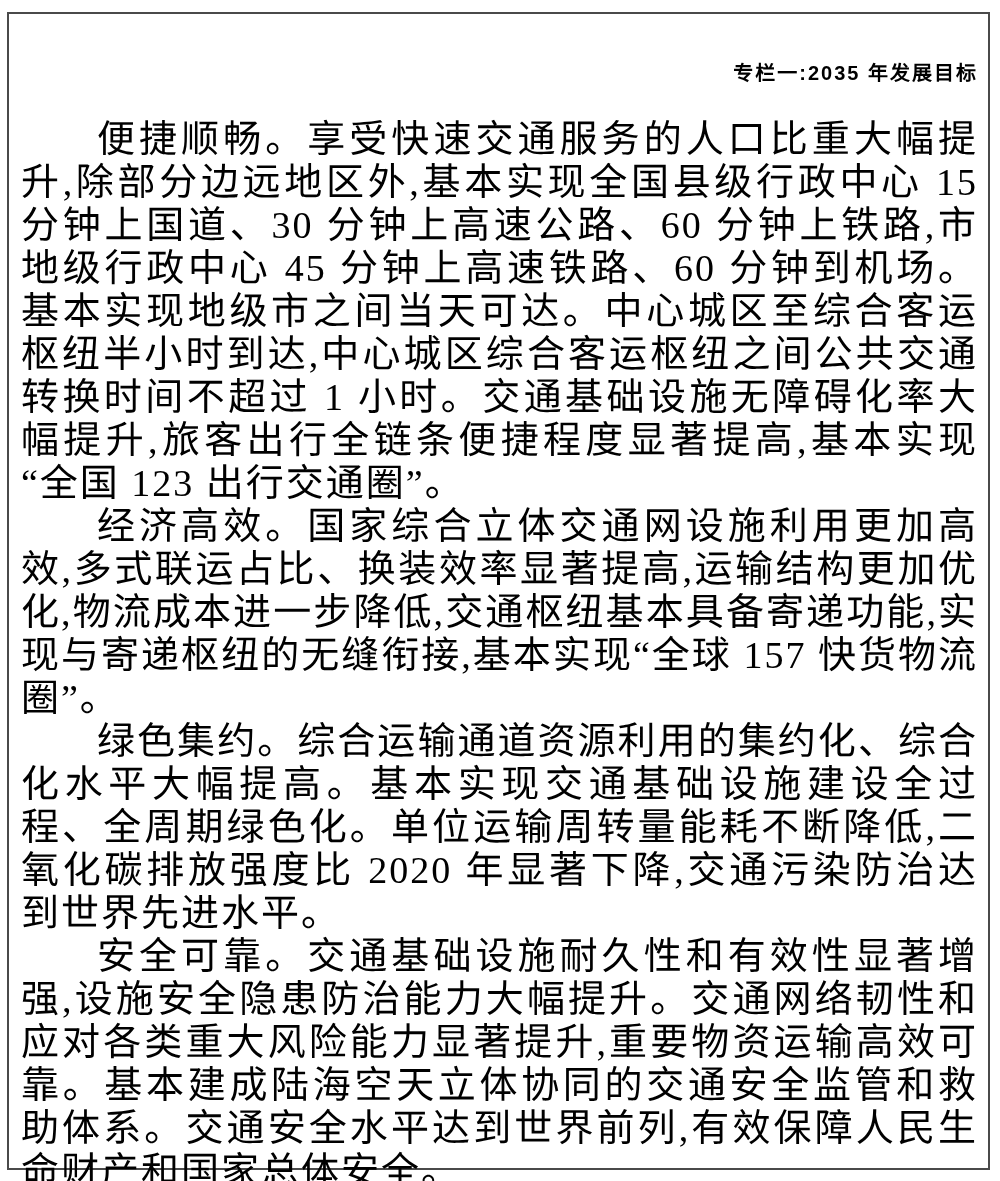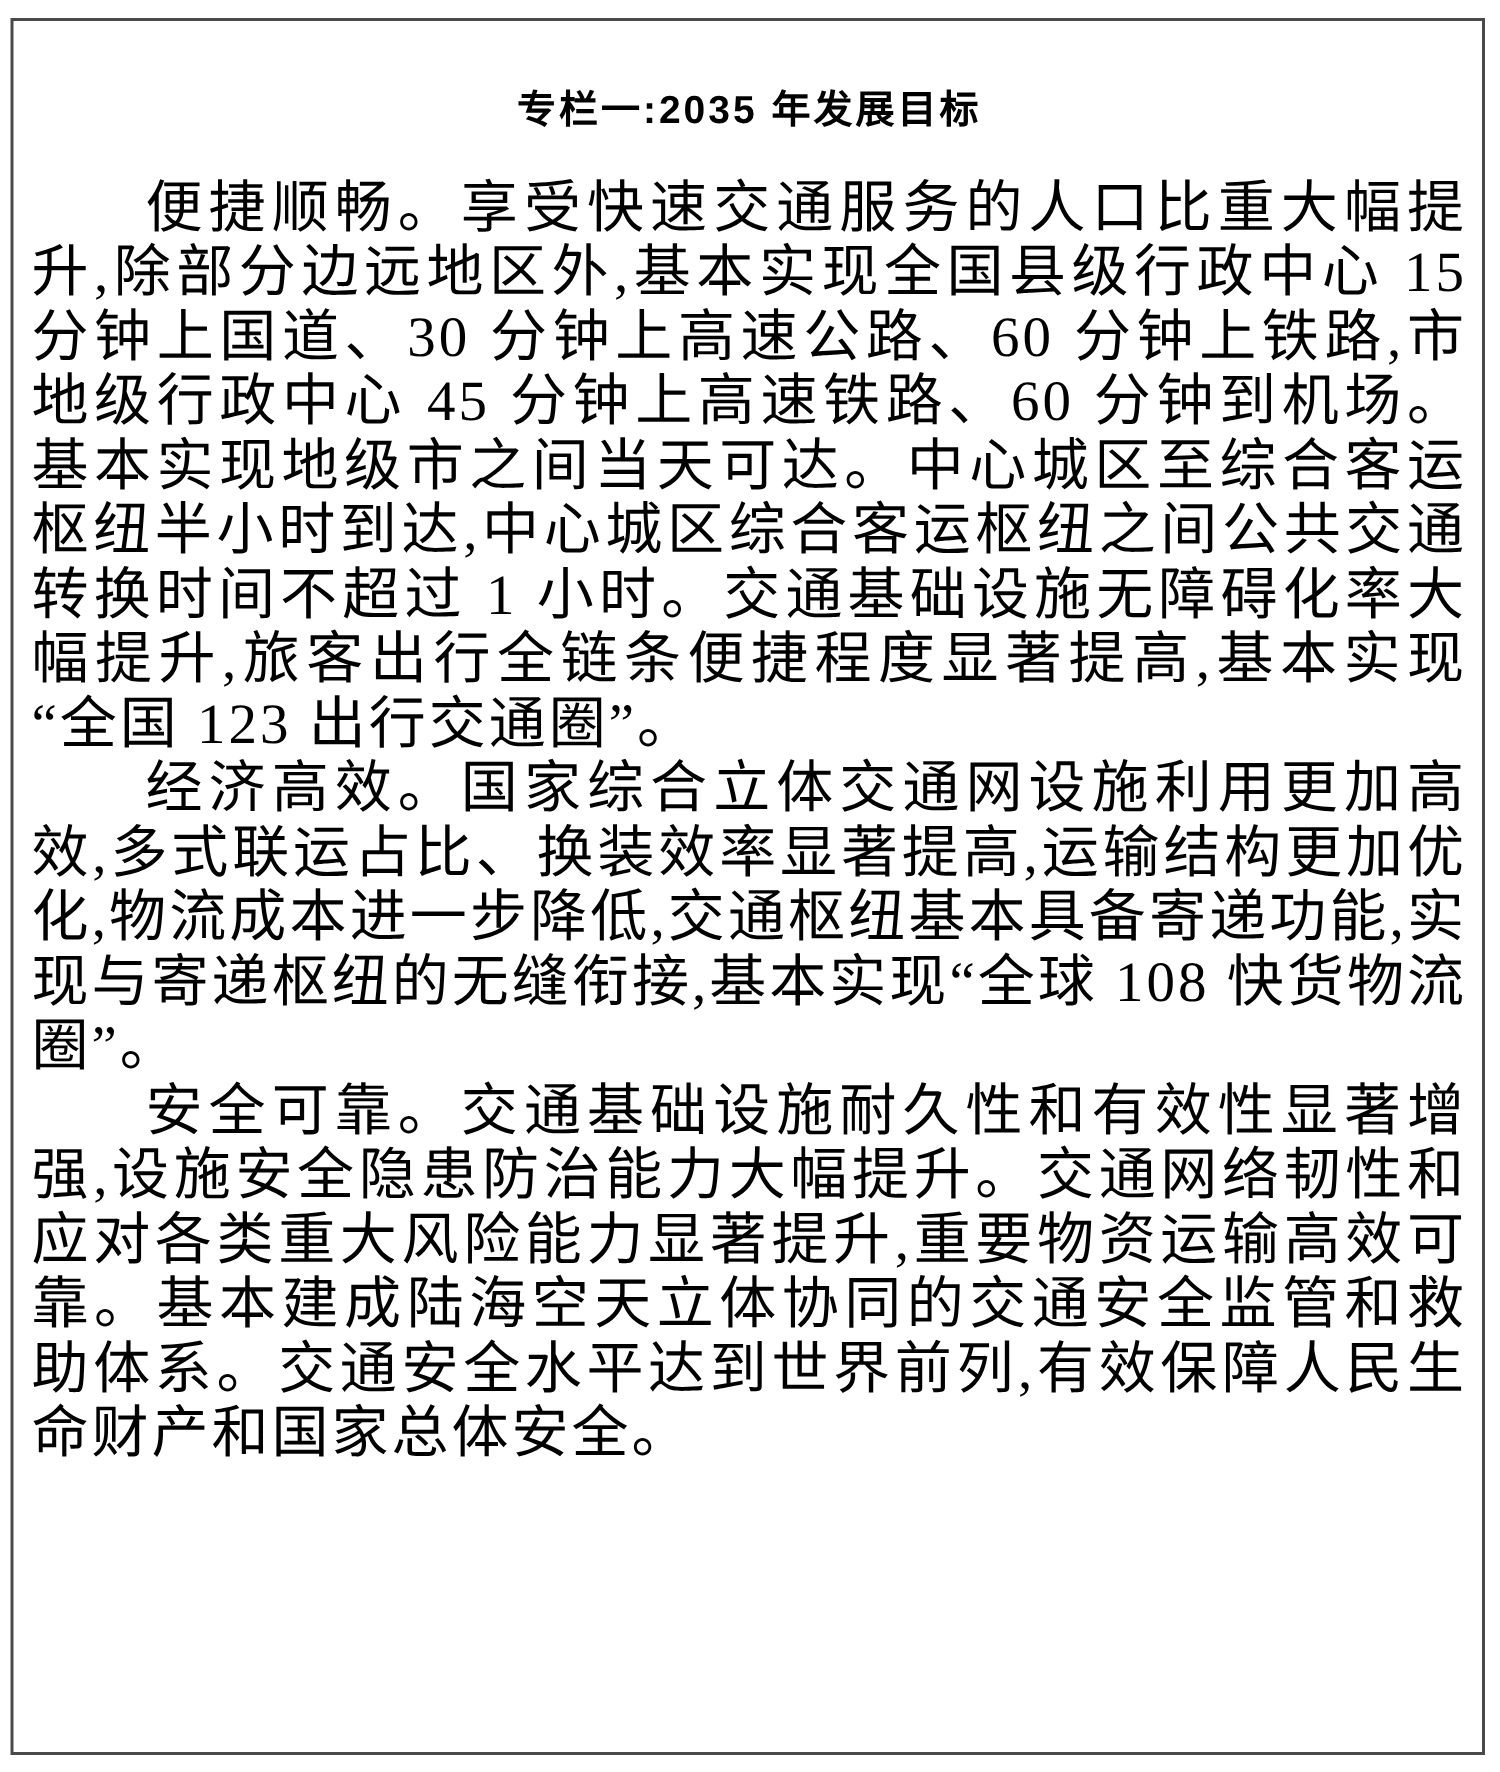--- a/index.html
+++ b/index.html
@@ -22,40 +22,41 @@
     width: 983px;
     height: 1158px;
     box-sizing: border-box;
     border: 2px solid #4a4a4a;
     background: #ffffff;
     padding: 26px 10px 0 12px;
   }
   .box-title {
     font-family: "Liberation Sans", sans-serif;
     font-weight: 700;
-    font-size: 26px;
+    font-size: 20px;
     line-height: 38px;
     letter-spacing: 2px;
-    text-align: center;
+    text-align: right;
     margin: 14px 0 26px 0;
     color: #000000;
   }
   .box-paragraph {
     font-size: 38px;
     line-height: 43px;
     letter-spacing: 2px;
     text-align: justify;
     text-indent: 2em;
     margin: 0;
     color: #000000;
   }
 </style>
 </head>
 <body>
 
 <div class="page">
   <div class="column-box">
     <h1 class="box-title">专栏一:2035 年发展目标</h1>
     <p class="box-paragraph">便捷顺畅。享受快速交通服务的人口比重大幅提升,除部分边远地区外,基本实现全国县级行政中心 15 分钟上国道、30 分钟上高速公路、60 分钟上铁路,市地级行政中心 45 分钟上高速铁路、60 分钟到机场。基本实现地级市之间当天可达。中心城区至综合客运枢纽半小时到达,中心城区综合客运枢纽之间公共交通转换时间不超过 1 小时。交通基础设施无障碍化率大幅提升,旅客出行全链条便捷程度显著提高,基本实现“全国 123 出行交通圈”。</p>
-    <p class="box-paragraph">经济高效。国家综合立体交通网设施利用更加高效,多式联运占比、换装效率显著提高,运输结构更加优化,物流成本进一步降低,交通枢纽基本具备寄递功能,实现与寄递枢纽的无缝衔接,基本实现“全球 108 快货物流圈”。</p>
+    <p class="box-paragraph">经济高效。国家综合立体交通网设施利用更加高效,多式联运占比、换装效率显著提高,运输结构更加优化,物流成本进一步降低,交通枢纽基本具备寄递功能,实现与寄递枢纽的无缝衔接,基本实现“全球 157 快货物流圈”。</p>
+    <p class="box-paragraph">绿色集约。综合运输通道资源利用的集约化、综合化水平大幅提高。基本实现交通基础设施建设全过程、全周期绿色化。单位运输周转量能耗不断降低,二氧化碳排放强度比 2020 年显著下降,交通污染防治达到世界先进水平。</p>
     <p class="box-paragraph">安全可靠。交通基础设施耐久性和有效性显著增强,设施安全隐患防治能力大幅提升。交通网络韧性和应对各类重大风险能力显著提升,重要物资运输高效可靠。基本建成陆海空天立体协同的交通安全监管和救助体系。交通安全水平达到世界前列,有效保障人民生命财产和国家总体安全。</p>
   </div>
 </div>
 
 </body></html>

